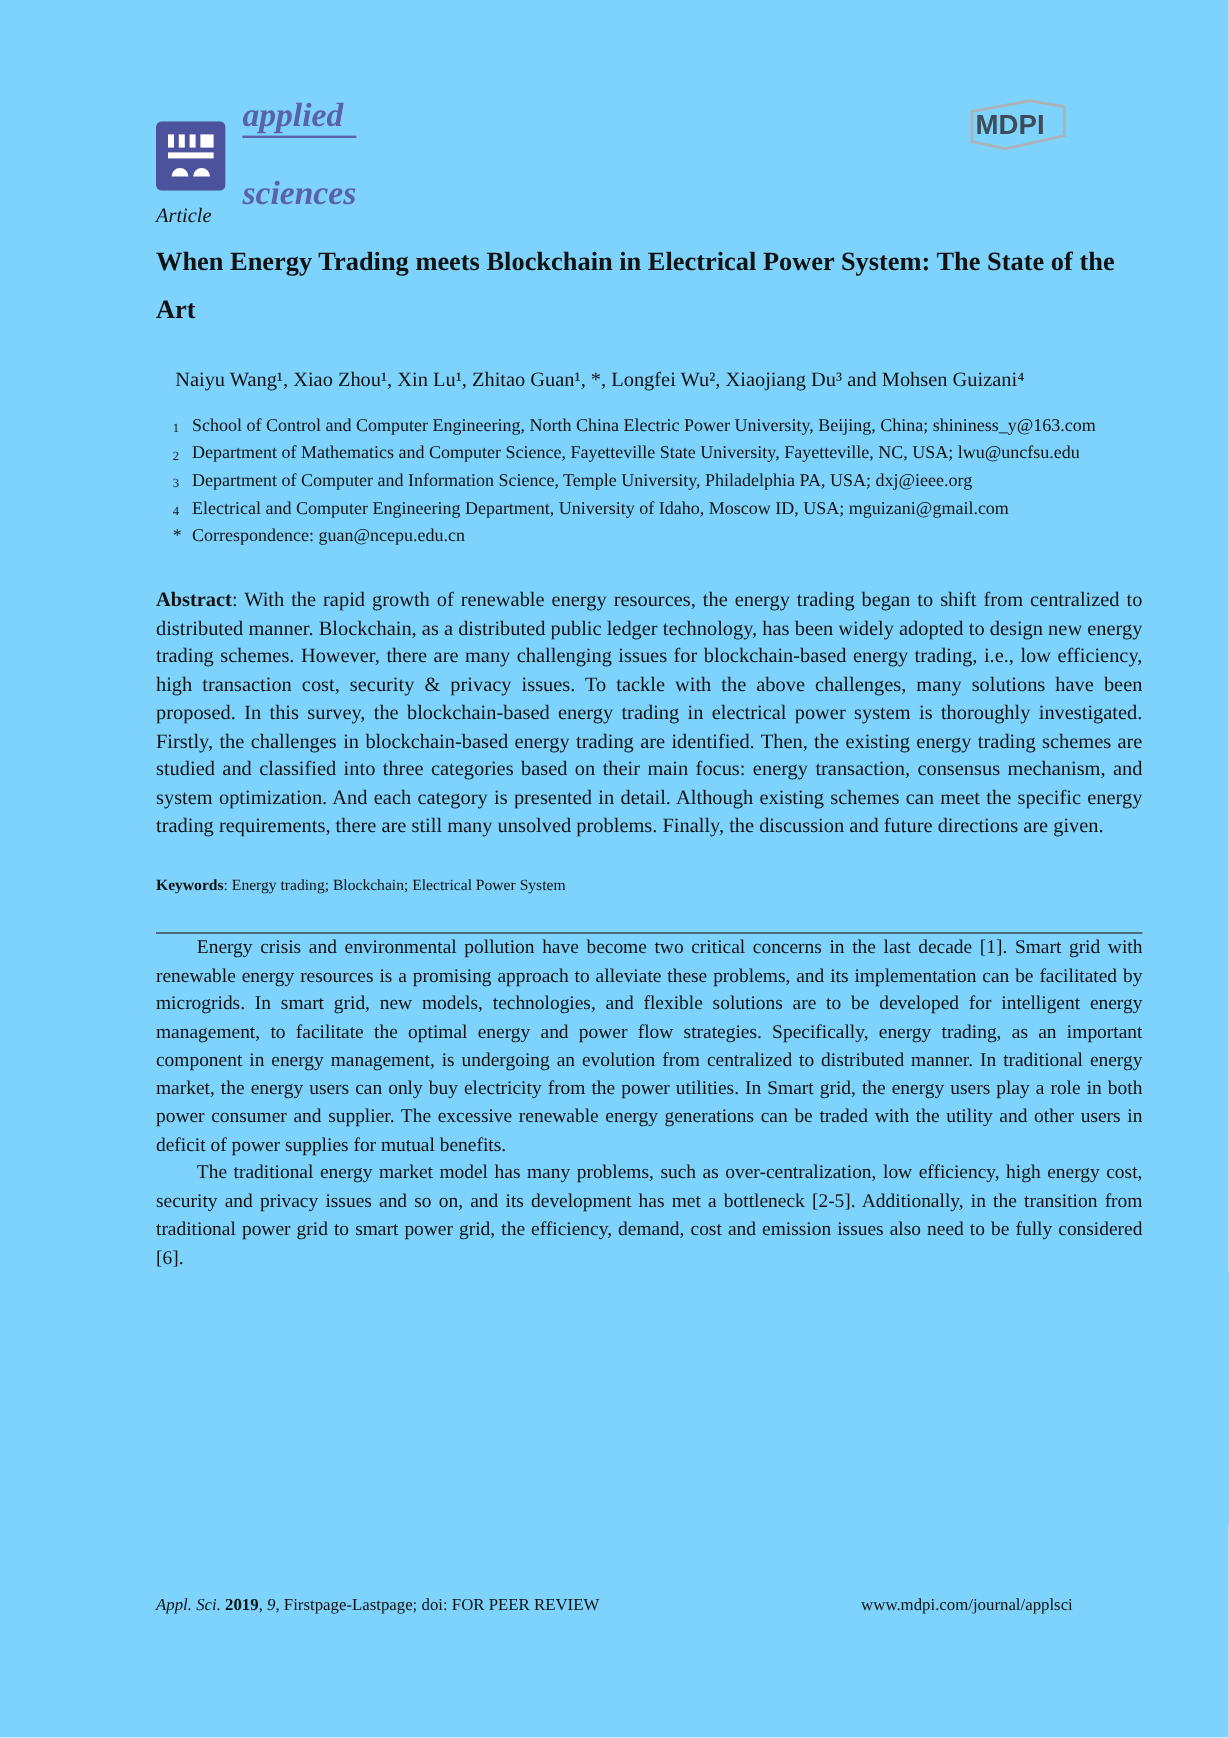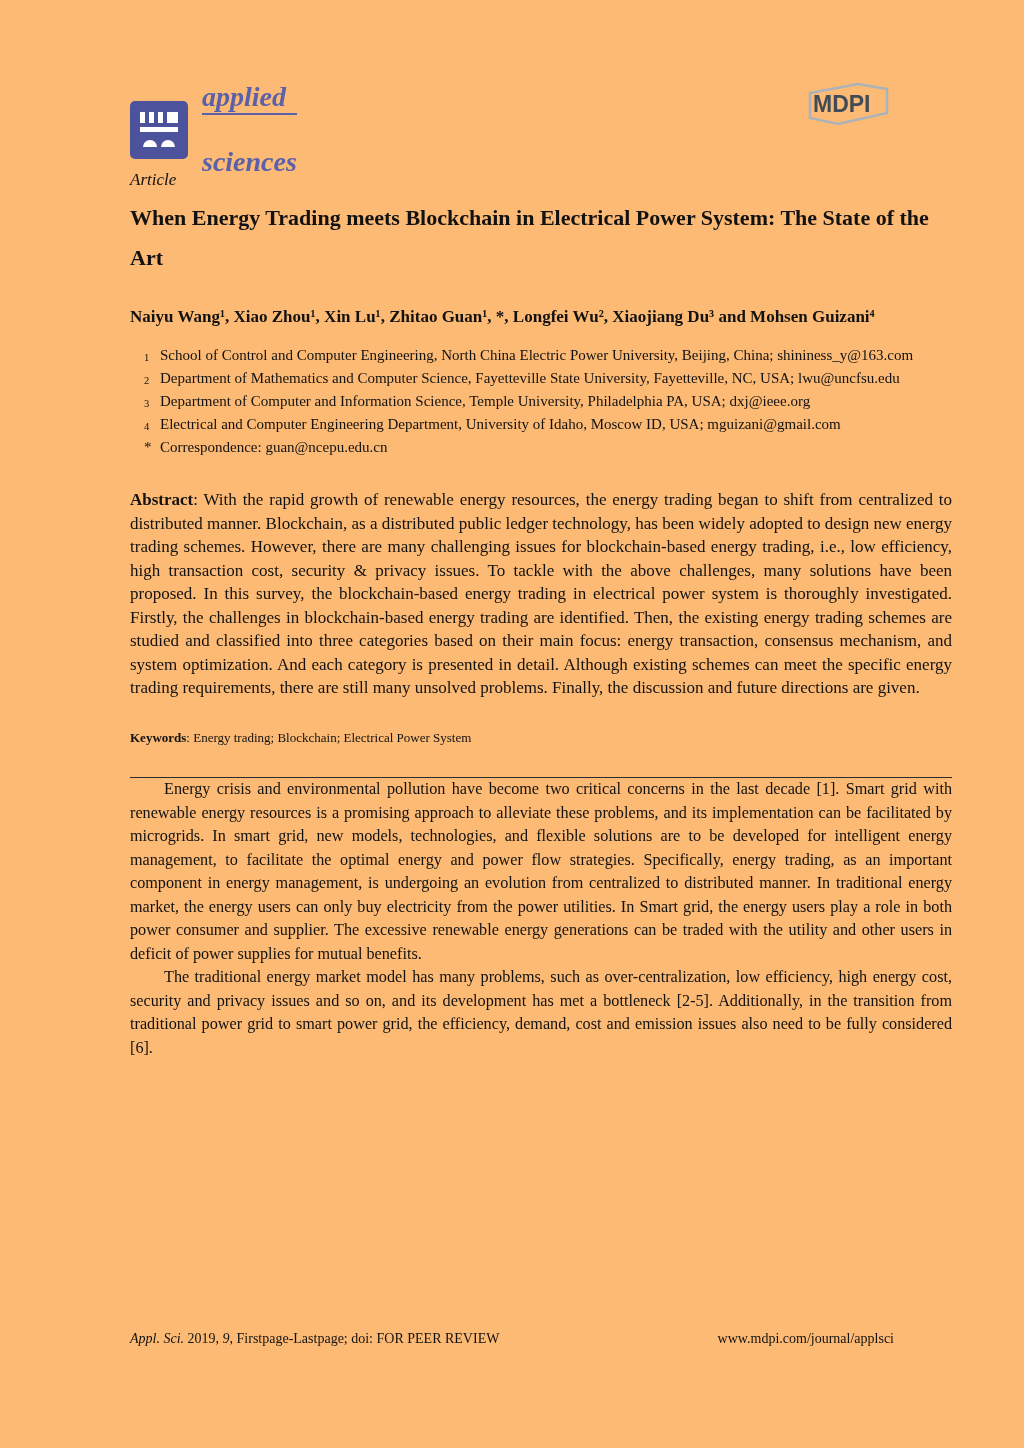--- a/index.html
+++ b/index.html
@@ -2,21 +2,21 @@
 <html><head>
 <meta charset="utf-8">
 <style>
   * { box-sizing: border-box; }
   html, body { margin: 0; padding: 0; background: #ffffff; }
   .page {
     position: relative;
     width: 1024px;
     height: 1448px;
     margin: 0 auto;
-    background: #fdba74;
+    background: #7dd3fc;
     font-family: "Liberation Serif", serif;
     color: #121212;
     overflow: hidden;
   }
 
   
   .journal-logo {
     position: absolute;
     top: 82px;
     left: 130px;
@@ -52,23 +52,23 @@
     margin: 0 0 8px 0;
   }
   .paper-title {
     font-size: 22px;
     font-weight: bold;
     line-height: 40px;
     margin: 0 0 26px 0;
   }
   .authors-line {
     font-size: 17px;
-    font-weight: bold;
+    font-weight: normal;
     line-height: 25px;
-    margin: 0 0 16px 0;
+    margin: 0 0 16px 16px;
   }
 
   .affiliation-list { font-size: 15px; line-height: 21px; margin: 0 0 30px 0; }
   .aff-row { display: flex; padding-left: 14px; }
   .aff-marker {
     flex: none;
     width: 16px;
     font-size: 10.5px;
     padding-top: 2px;
   }
@@ -113,21 +113,21 @@
     position: absolute;
     left: 130px;
     right: 130px;
     bottom: 100px;
     display: flex;
     justify-content: space-between;
     font-size: 14px;
     line-height: 18px;
   }
   .page-footer .it { font-style: italic; }
-  .page-footer .bd { font-weight: normal; }
+  .page-footer .bd { font-weight: bold; }
 </style>
 </head>
 <body>
 
 <div class="page">
 
   <div class="journal-logo">
     <span class="journal-logo-icon">
       <svg width="58" height="58" viewBox="0 0 58 58">
         <rect width="58" height="58" rx="5" fill="#4c529c"></rect>

